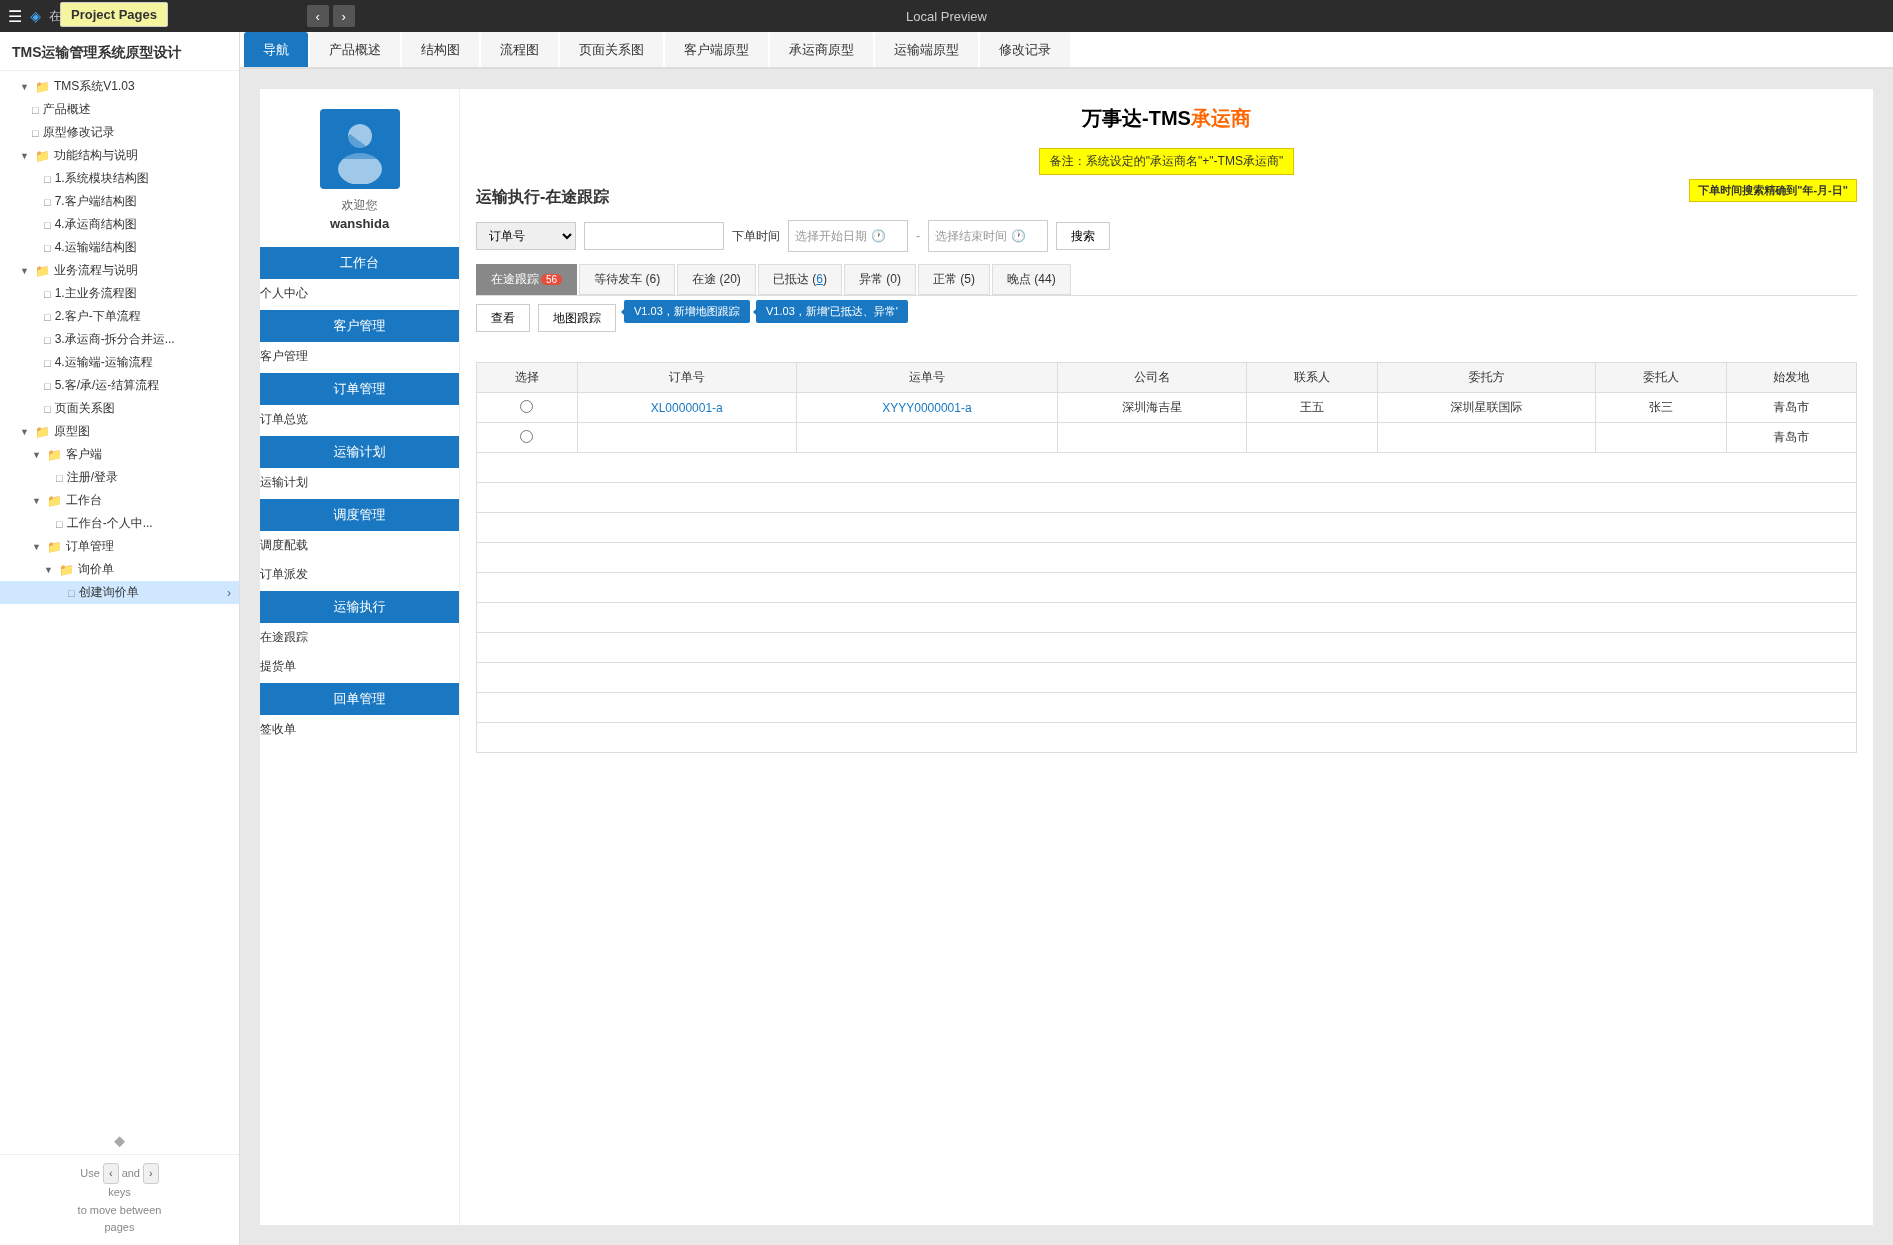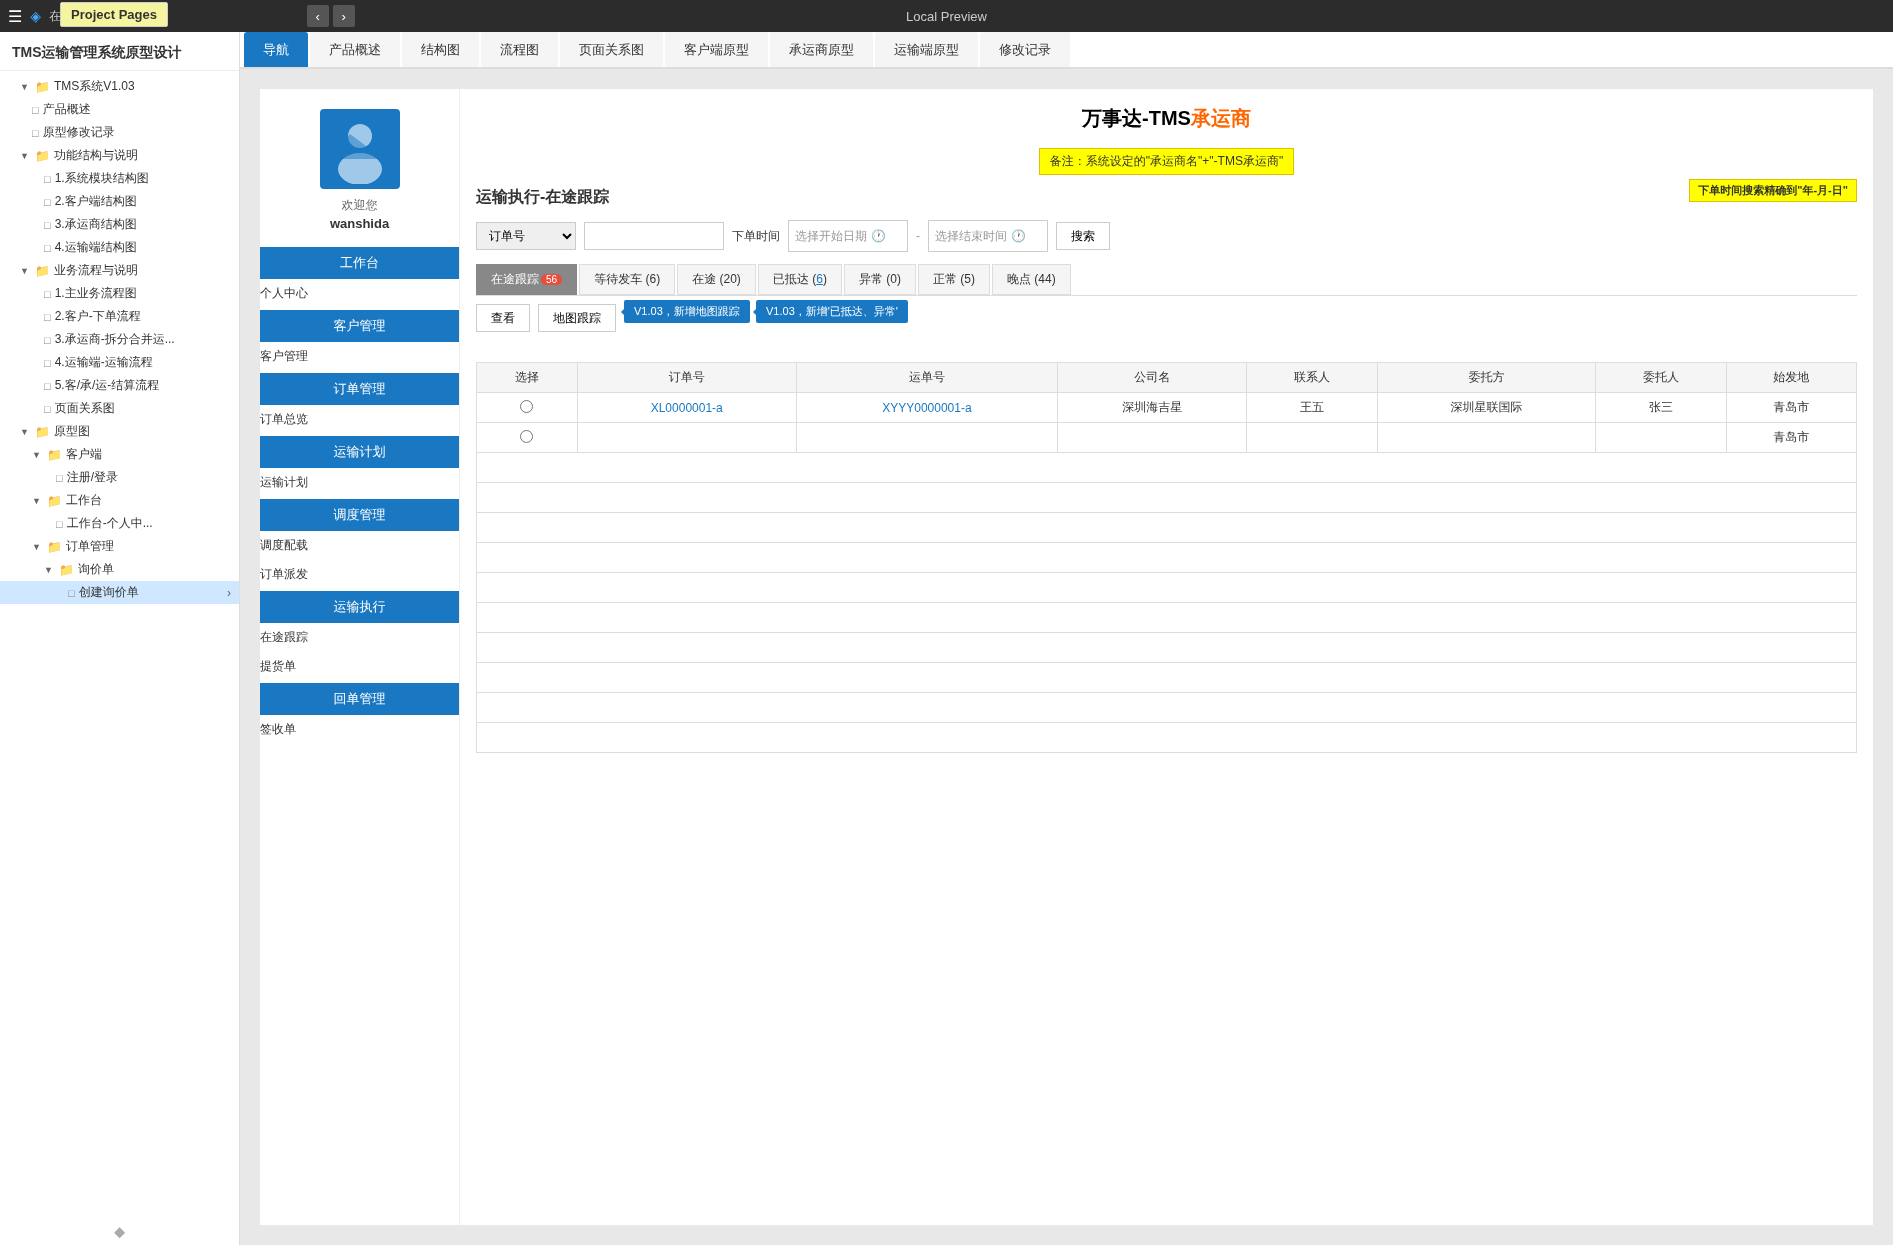--- a/index.html
+++ b/index.html
@@ -438,25 +438,25 @@
         <span class="tree-toggle">▼</span>
         <span class="folder-icon">📁</span>
         <span>功能结构与说明</span>
       </div>
       <div class="sidebar-item indent-3">
         <span class="page-icon">□</span>
         <span>1.系统模块结构图</span>
       </div>
       <div class="sidebar-item indent-3">
         <span class="page-icon">□</span>
-        <span>2.客户端结构图</span>
-      </div>
-      <div class="sidebar-item indent-3">
-        <span class="page-icon">□</span>
-        <span>3.承运商结构图</span>
+        <span>7.客户端结构图</span>
+      </div>
+      <div class="sidebar-item indent-3">
+        <span class="page-icon">□</span>
+        <span>4.承运商结构图</span>
       </div>
       <div class="sidebar-item indent-3">
         <span class="page-icon">□</span>
         <span>4.运输端结构图</span>
       </div>
 
       <div class="sidebar-item indent-1">
         <span class="tree-toggle">▼</span>
         <span class="folder-icon">📁</span>
         <span>业务流程与说明</span>
@@ -521,20 +521,32 @@
       </div>
       <div class="sidebar-item indent-5 selected">
         <span class="page-icon">□</span>
         <span>创建询价单</span>
         <span style="margin-left:auto; color:#666;">›</span>
       </div>
     </div>
 
     <div class="scroll-indicator">⬥</div>
 
+    <div class="sidebar-bottom">
+      <span>Use </span>
+      <span class="key-badge">‹</span>
+      <span> and </span>
+      <span class="key-badge">›</span>
+      <br>
+      <span>keys</span>
+      <br>
+      <span>to move between</span>
+      <br>
+      <span>pages</span>
+    </div>
   </div>
 
   <div class="right-content">
 
     <div class="tab-bar">
       <div class="tab active">导航</div>
       <div class="tab">产品概述</div>
       <div class="tab">结构图</div>
       <div class="tab">流程图</div>
       <div class="tab">页面关系图</div>

